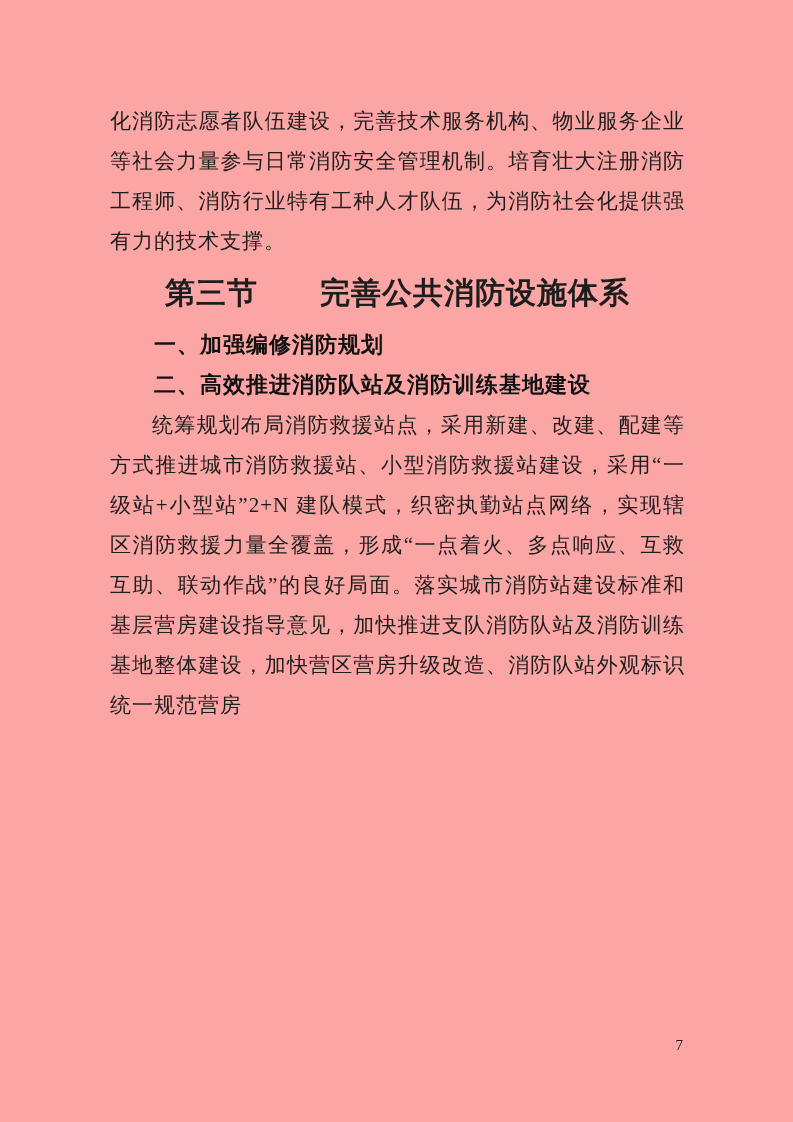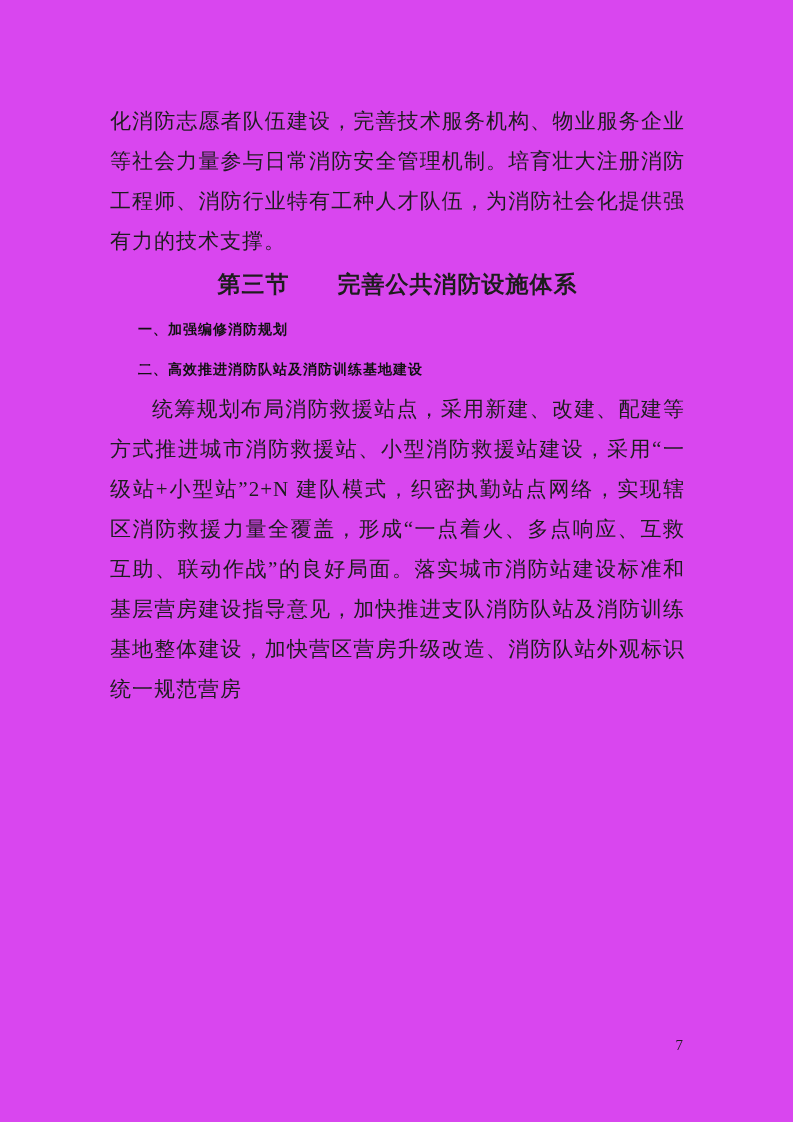--- a/index.html
+++ b/index.html
@@ -4,21 +4,21 @@
 <style>
   html, body {
     margin: 0;
     padding: 0;
     background: #ffffff;
   }
   .page {
     position: relative;
     width: 793px;
     height: 1122px;
-    background: #d946ef;
+    background: #fca5a5;
     overflow: hidden;
     font-family: "Liberation Serif", "DejaVu Serif", serif;
     color: #1d1d1d;
   }
   .content {
     position: absolute;
     left: 110px;
     top: 101px;
     width: 575px;
   }
@@ -28,31 +28,31 @@
     line-height: 40px;
     letter-spacing: 1px;
     text-align: justify;
     text-justify: inter-ideograph;
     text-indent: 2em;
   }
   .no-indent {
     text-indent: 0;
   }
   .section-heading {
-    margin: 4px;
-    font-size: 23px;
+    margin: 12px;
+    font-size: 30px;
     line-height: 40px;
     font-weight: bold;
     letter-spacing: 1px;
     text-align: center;
     font-family: "Liberation Serif", "DejaVu Serif", serif;
   }
   .sub-heading {
     margin: 0;
-    font-size: 14px;
+    font-size: 22px;
     line-height: 40px;
     font-weight: bold;
     letter-spacing: 1px;
     text-indent: 2em;
     font-family: "Liberation Sans", "DejaVu Sans", sans-serif;
     color: #111111;
   }
   .page-number {
     position: absolute;
     top: 1035px;

